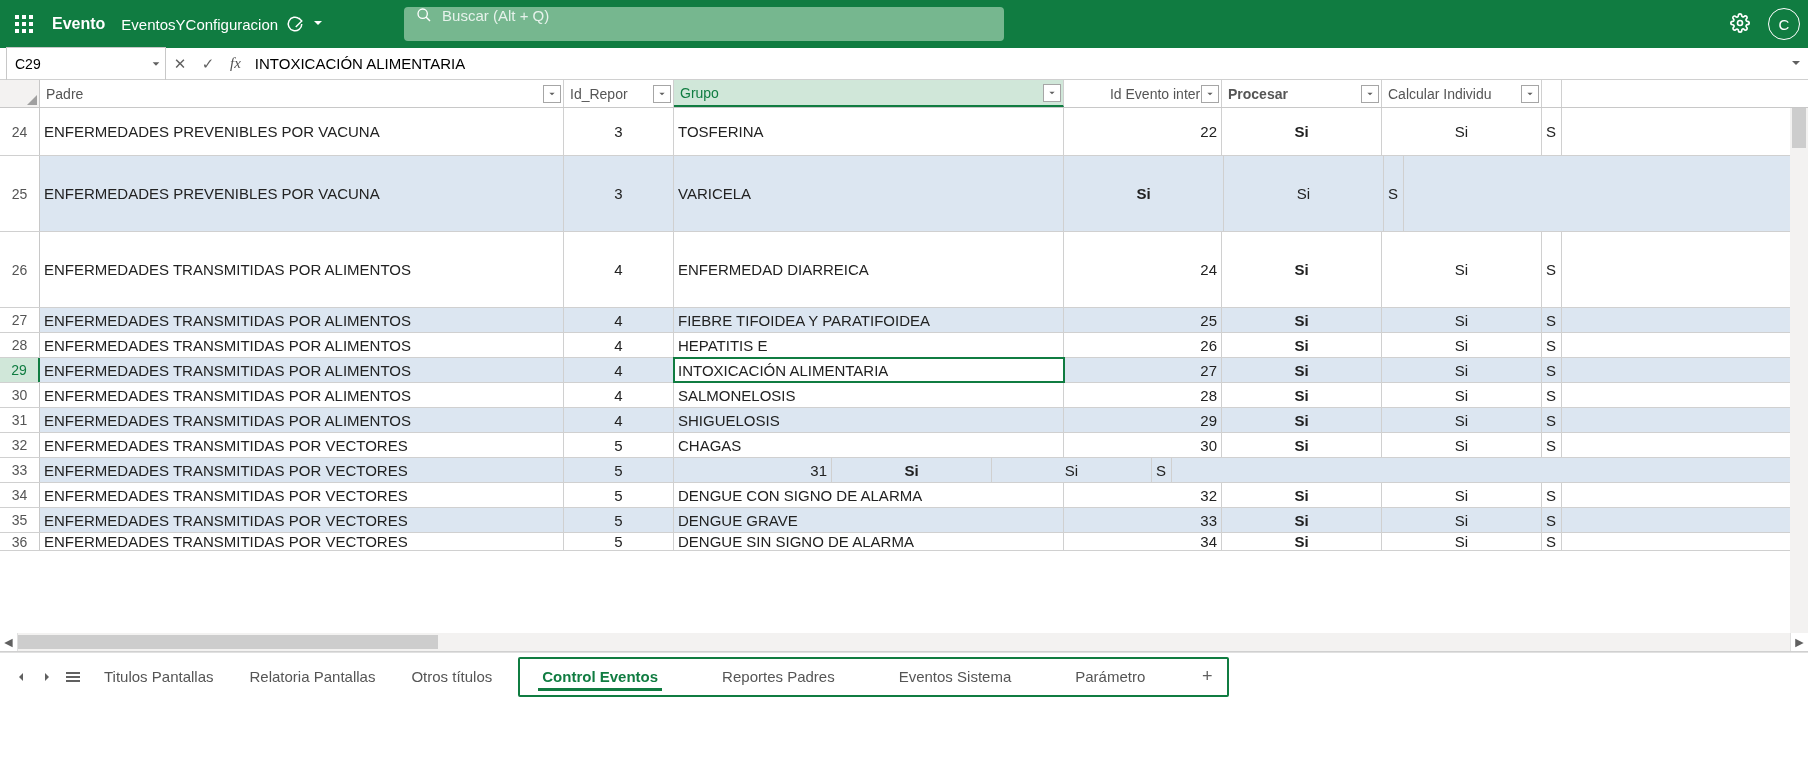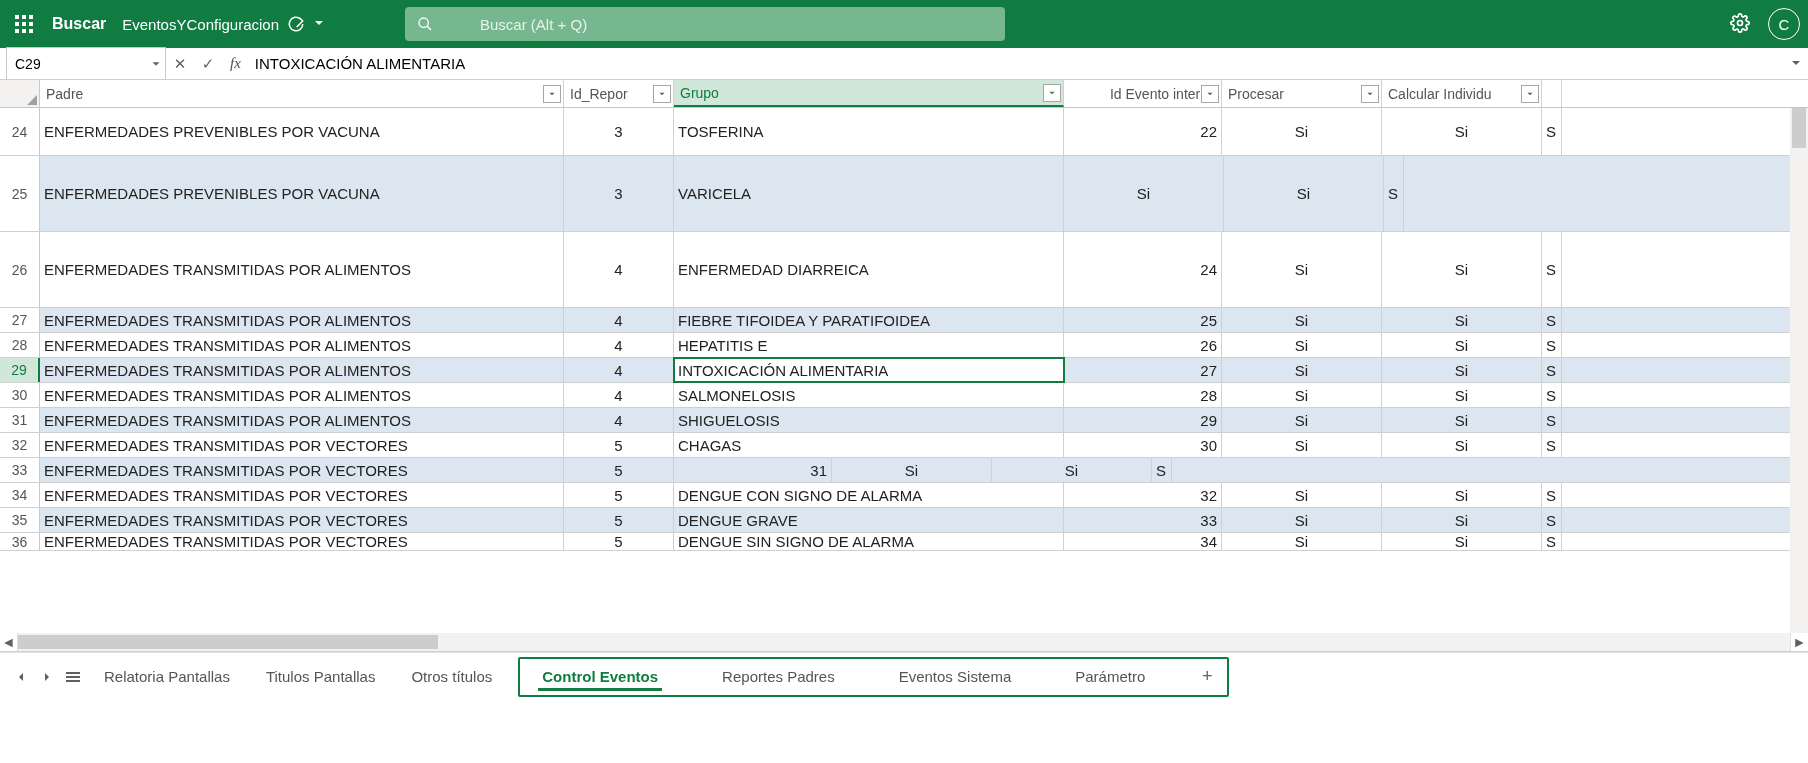--- a/index.html
+++ b/index.html
@@ -7,21 +7,21 @@
   
   
   .titlebar { height: 48px; background: #107c41; display: flex; align-items: center; padding: 0 8px; color: #fff; }
   .app-launcher { width: 32px; height: 32px; display: flex; align-items: center; justify-content: center; cursor: pointer; margin-right: 12px; }
   .app-launcher svg { width: 18px; height: 18px; }
   .app-name { font-weight: 700; font-size: 16px; margin-right: 16px; }
   .doc-name { font-size: 15px; margin-right: 8px; }
   .doc-status { display: inline-flex; align-items: center; margin-right: 4px; }
   .doc-dropdown { margin-left: 4px; cursor: pointer; }
   .search-wrap { margin-left: 80px; }
-  .search { width: 600px; height: 34px; background: #76b78f; border: none; border-radius: 4px; display: flex; align-items: center; padding: 0 12px; color: #fff; gap: 37px; }
+  .search { width: 600px; height: 34px; background: #76b78f; border: none; border-radius: 4px; display: flex; align-items: flex-start; padding: 0 12px; color: #fff; }
   .search svg { margin-right: 10px; }
   .search input { background: transparent; border: none; outline: none; color: #fff; font-size: 15px; flex: 1; }
   .search input::placeholder { color: #e6f2eb; }
   .title-right { margin-left: auto; display: flex; align-items: center; gap: 18px; }
   .gear { cursor: pointer; }
   .avatar { width: 32px; height: 32px; border-radius: 50%; border: 1px solid #fff; display: flex; align-items: center; justify-content: center; font-size: 15px; cursor: pointer; }
 
   
   .formulabar { height: 32px; border-bottom: 1px solid #d0d0d0; display: flex; align-items: center; background: #fff; }
   .namebox { width: 160px; height: 28px; border: 1px solid #c8c8c8; margin: 2px 0 2px 6px; display: flex; align-items: center; padding: 16px 8px; font-size: 14px; position: relative; }
@@ -53,21 +53,21 @@
   .rh.active { background: #d0e7d9; border-right: 2px solid #107c41; color: #107c41; }
   .cell { border-right: 1px solid #d0d0d0; display: flex; align-items: center; padding: 0 4px; font-size: 15px; color: #222; overflow: hidden; white-space: nowrap; }
   .cell.center { justify-content: center; }
   .cell.sel { outline: 2px solid #107c41; outline-offset: -1px; background: #fff !important; }
 
   
   .w-padre { width: 524px; }
   .w-id { width: 110px; }
   .w-grupo { width: 390px; }
   .w-evtint { width: 158px; justify-content: flex-end; }
-  .w-proc { width: 160px; }
+  .w-proc { width: 160px; font-weight: bold; }
   .w-calc { width: 160px; }
   .w-last { width: 20px; }
 
   
   .hscroll { height: 18px; background: #fff; display: flex; }
   .hscroll .arrow { width: 18px; display:flex; align-items:center; justify-content:center; color:#606060; cursor:pointer; border-right:1px solid #e0e0e0; }
   .hscroll .track { flex:1; background:#f3f2f1; position:relative; }
   .hscroll .thumb { position:absolute; left:0; top:2px; height:14px; width:420px; background:#cdcdcd; }
 
   
@@ -94,21 +94,21 @@
         <rect x="7" y="0" width="4" height="4"></rect>
         <rect x="14" y="0" width="4" height="4"></rect>
         <rect x="0" y="7" width="4" height="4"></rect>
         <rect x="7" y="7" width="4" height="4"></rect>
         <rect x="14" y="7" width="4" height="4"></rect>
         <rect x="0" y="14" width="4" height="4"></rect>
         <rect x="7" y="14" width="4" height="4"></rect>
         <rect x="14" y="14" width="4" height="4"></rect>
       </svg>
   </div>
-  <span class="app-name">Buscar</span>
+  <span class="app-name">Evento</span>
   <span class="doc-name">EventosYConfiguracion</span>
   <span class="doc-status">
     <svg width="18" height="18" viewBox="0 0 24 24" fill="none" stroke="#fff" stroke-width="2">
         <path d="M21 12a9 9 0 1 1-3-6.7"></path>
         <polyline points="17 4 21 8 13 16"></polyline>
       </svg>
   </span>
   <span class="doc-dropdown">
     <svg width="12" height="12" viewBox="0 0 12 12" fill="#fff">
         <path d="M2 4l4 4 4-4z"></path>
@@ -363,22 +363,22 @@
       </svg>
   </div>
   <div class="nav-btn">
     <svg width="14" height="14" viewBox="0 0 14 14" fill="#606060">
         <rect y="2" width="14" height="2"></rect>
         <rect y="6" width="14" height="2"></rect>
         <rect y="10" width="14" height="2"></rect>
       </svg>
   </div>
   <div class="tabs-outside" id="tabs-outside">
+      <div class="tab">Titulos Pantallas</div>
       <div class="tab">Relatoria Pantallas</div>
-      <div class="tab">Titulos Pantallas</div>
       <div class="tab">Otros títulos</div>
     </div>
   <div class="tabs-wrap" id="tabs-inside">
       <div class="tab active">Control Eventos</div>
       <div class="tab">Reportes Padres</div>
       <div class="tab">Eventos Sistema</div>
       <div class="tab">Parámetro</div>
       <div class="add-sheet">+</div>
     </div>
 </div>

